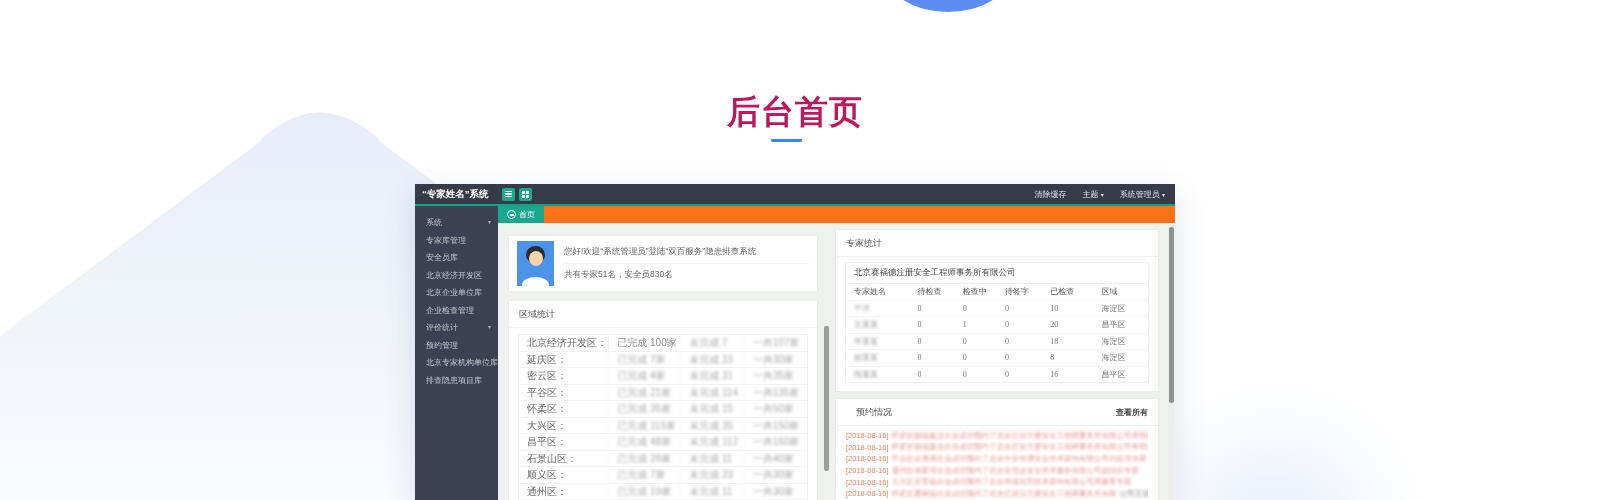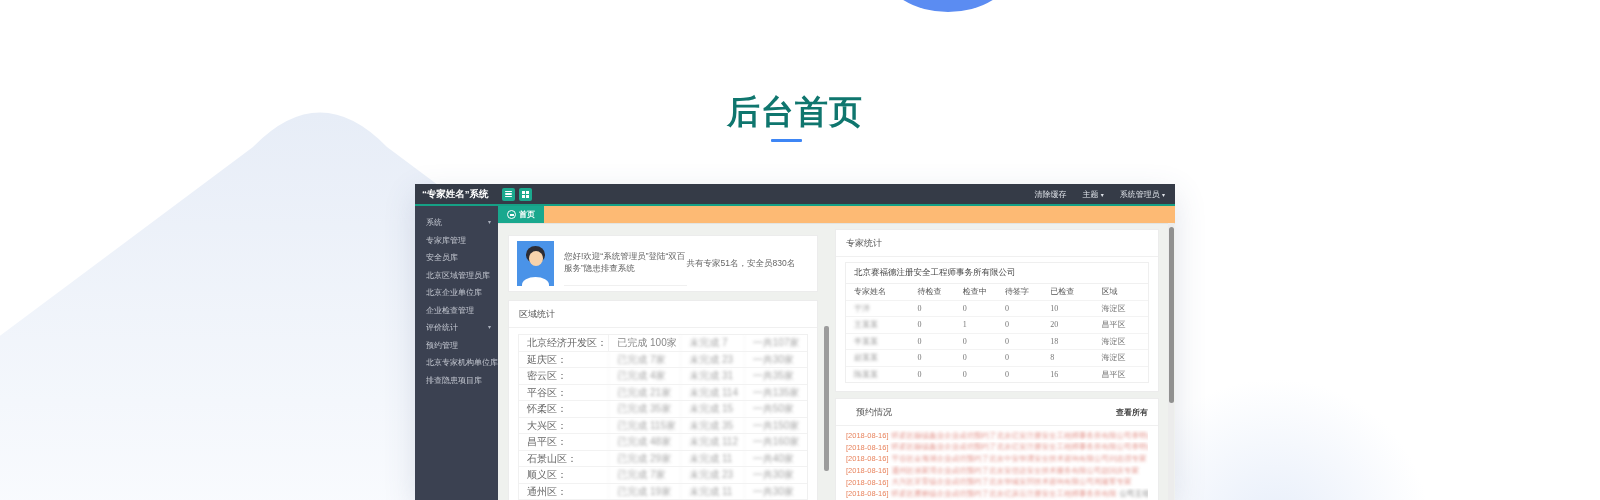--- a/index.html
+++ b/index.html
@@ -6,21 +6,21 @@
   .stage{position:relative;width:1600px;height:500px;overflow:hidden;background:#fff;
          font-family:"Liberation Sans",sans-serif;}
   
   .bg-mountain{position:absolute;left:0;top:0;z-index:0;}
   .bg-glow{position:absolute;left:1060px;top:320px;width:430px;height:420px;z-index:0;
            background:radial-gradient(closest-side,#e7eefa 0%,rgba(255,255,255,0) 72%);}
   .top-ellipse{position:absolute;left:886px;top:-66px;width:124px;height:78px;border-radius:50%;
                background:#5b8cf2;z-index:1;}
   
   .page-title{position:absolute;top:90px;left:0;width:1590px;margin:0;text-align:center;z-index:2;
-              font-size:33px;font-weight:800;color:#0f766e;letter-spacing:1px;}
+              font-size:33px;font-weight:800;color:#be185d;letter-spacing:1px;}
   .title-underline{position:absolute;top:139px;left:771px;width:31px;height:3px;background:#3e86f5;
                    border-radius:1px;z-index:2;}
   
   .dashboard{position:absolute;left:415px;top:184px;width:760px;height:316px;z-index:3;
              background:#eff1ee;overflow:hidden;box-shadow:0 10px 30px rgba(70,90,130,.16);
              display:flex;flex-direction:column;}
   .topbar{height:20px;background:#353b47;display:flex;align-items:center;padding:0 10px 0 7px;flex:none;}
   .brand{color:#fff;font-size:9.5px;font-weight:bold;width:76px;white-space:nowrap;}
   .tbtn{width:13px;height:13px;background:#1ba98e;border-radius:2px;margin-left:4px;
         display:flex;align-items:center;justify-content:center;cursor:pointer;}
@@ -33,41 +33,41 @@
   .caret{font-size:6px;color:#dfe3e9;}
   .teal-line{height:2px;background:#16a085;flex:none;}
   .dash-body{flex:1;display:flex;min-height:0;}
   
   .sidebar{width:83px;background:#3b4151;flex:none;padding-top:8px;}
   .side-item{height:17.5px;line-height:17.5px;padding-left:11px;font-size:8px;color:#c6cad3;
              white-space:nowrap;overflow:hidden;position:relative;cursor:pointer;}
   .side-caret{position:absolute;right:7px;top:0;font-size:6px;color:#aab0bc;}
   
   .main{flex:1;display:flex;flex-direction:column;min-width:0;}
-  .tabbar{height:17px;background:#fdba74;border-bottom:1px solid #e3e4e1;display:flex;flex:none;font-weight:bold;}
+  .tabbar{height:17px;background:#f97316;border-bottom:1px solid #e3e4e1;display:flex;flex:none;}
   .tab{display:flex;align-items:center;gap:3px;padding:0 9px;background:#19a88e;color:#fff;
        font-size:8px;cursor:pointer;}
   .tab-icon{width:7px;height:7px;border:1px solid #fff;border-radius:50%;position:relative;}
   .tab-icon:after{content:"";position:absolute;left:1.5px;top:2.5px;width:4px;height:2px;background:#fff;}
   .content{flex:1;display:flex;padding:5px 16px 0 10px;min-height:0;position:relative;}
   .col-left{width:310px;flex:none;}
   .col-right{flex:1;margin-left:6px;min-width:0;}
   .mini-scroll{width:5px;margin-left:6px;position:relative;flex:none;}
   .mini-thumb{position:absolute;top:97px;left:0;width:5px;height:145px;background:#9c9c9c;border-radius:2px;}
   .card{background:#fff;border:1px solid #ececec;}
   .card-head{font-size:9px;color:#555;padding:7px 10px 6px;border-bottom:1px solid #f0f0f0;}
   .card-head.flexh{display:flex;justify-content:space-between;align-items:center;padding-left:20px;}
   .view-all{font-size:8px;color:#444;font-weight:600;cursor:pointer;}
   
   .welcome-card{margin-top:6px;display:flex;padding:5px 8px;}
   .avatar{width:37px;height:45px;background:#4a93e8;position:relative;overflow:hidden;flex:none;}
   .av-hair{position:absolute;top:5px;left:9px;width:19px;height:17px;background:#2c2c34;border-radius:50% 50% 46% 46%;}
   .av-face{position:absolute;top:10px;left:11.5px;width:14px;height:15px;background:#f8d3ac;border-radius:50%;}
   .av-body{position:absolute;bottom:-7px;left:5px;width:27px;height:16px;background:#fff;border-radius:50% 50% 0 0;}
-  .w-lines{flex:1;margin-left:10px;display:flex;flex-direction:row;}
+  .w-lines{flex:1;margin-left:10px;display:flex;flex-direction:column;}
   .w-line{flex:1;display:flex;align-items:center;font-size:8.5px;color:#666;}
   .w-line.first{border-bottom:1px solid #f0f0f0;}
   
   .region-card{margin-top:8px;}
   .r-table{margin:6px 9px 0;border:1px solid #f0f0f0;border-bottom:none;}
   .r-row{display:grid;grid-template-columns:31% 25% 22% 22%;border-bottom:1px solid #f2f2f2;}
   .r-cell{height:15.5px;line-height:15.5px;font-size:10px;color:#888;padding-left:8px;
           border-left:1px solid #f2f2f2;white-space:nowrap;overflow:hidden;}
   .r-cell:first-child{border-left:none;color:#666;}
   
@@ -135,21 +135,21 @@
       <span class="top-link"><span>主题</span> <span class="caret">▾</span></span>
       <span class="top-link"><span>系统管理员</span> <span class="caret">▾</span></span>
     </div>
     <div class="teal-line"></div>
 
     <div class="dash-body">
       <div class="sidebar">
           <div class="side-item"><span>系统</span><span class="side-caret">▾</span></div>
           <div class="side-item"><span>专家库管理</span></div>
           <div class="side-item"><span>安全员库</span></div>
-          <div class="side-item"><span>北京区域管理员库</span></div>
+          <div class="side-item"><span>北京经济开发区</span></div>
           <div class="side-item"><span>北京企业单位库</span></div>
           <div class="side-item"><span>企业检查管理</span></div>
           <div class="side-item"><span>评价统计</span><span class="side-caret">▾</span></div>
           <div class="side-item"><span>预约管理</span></div>
           <div class="side-item"><span>北京专家机构单位库</span></div>
           <div class="side-item"><span>排查隐患项目库</span></div>
         </div>
 
       <div class="main">
         <div class="tabbar">

